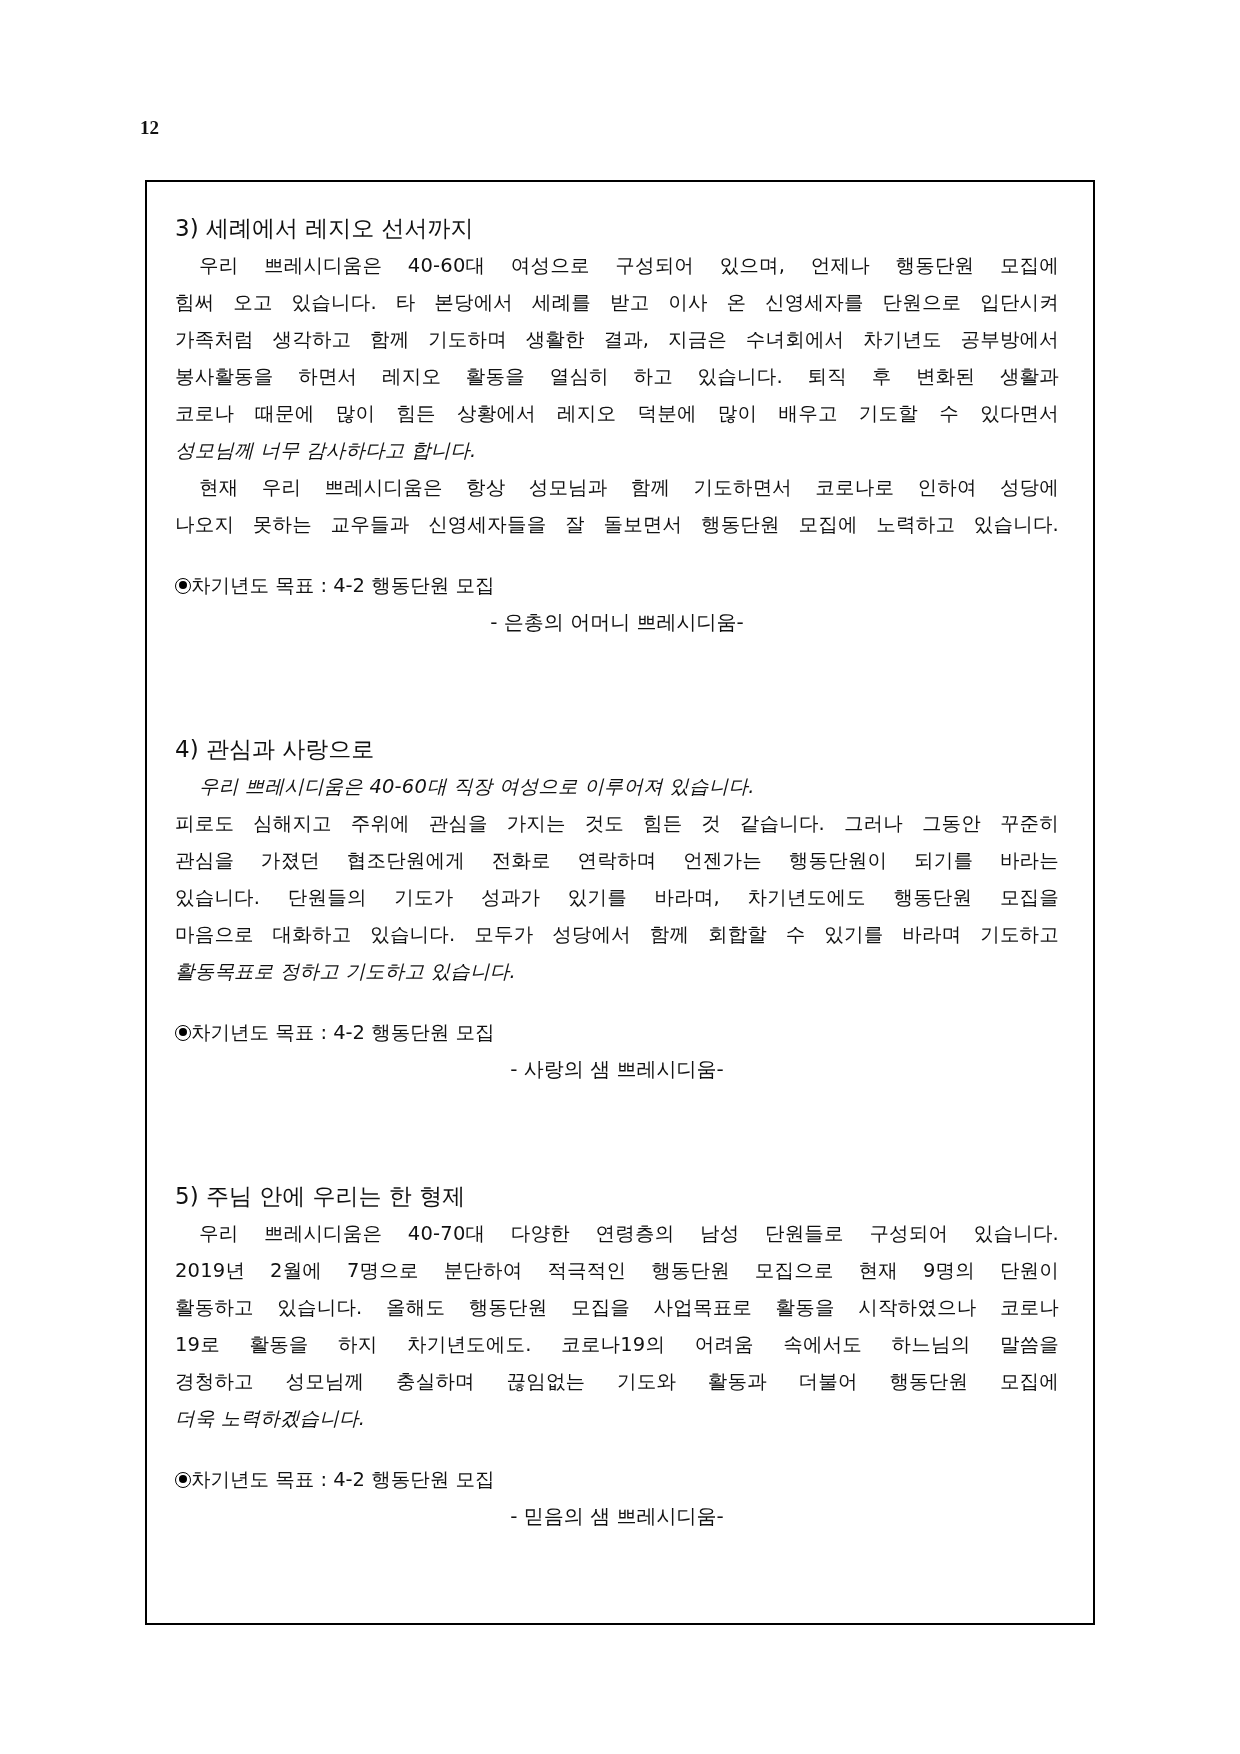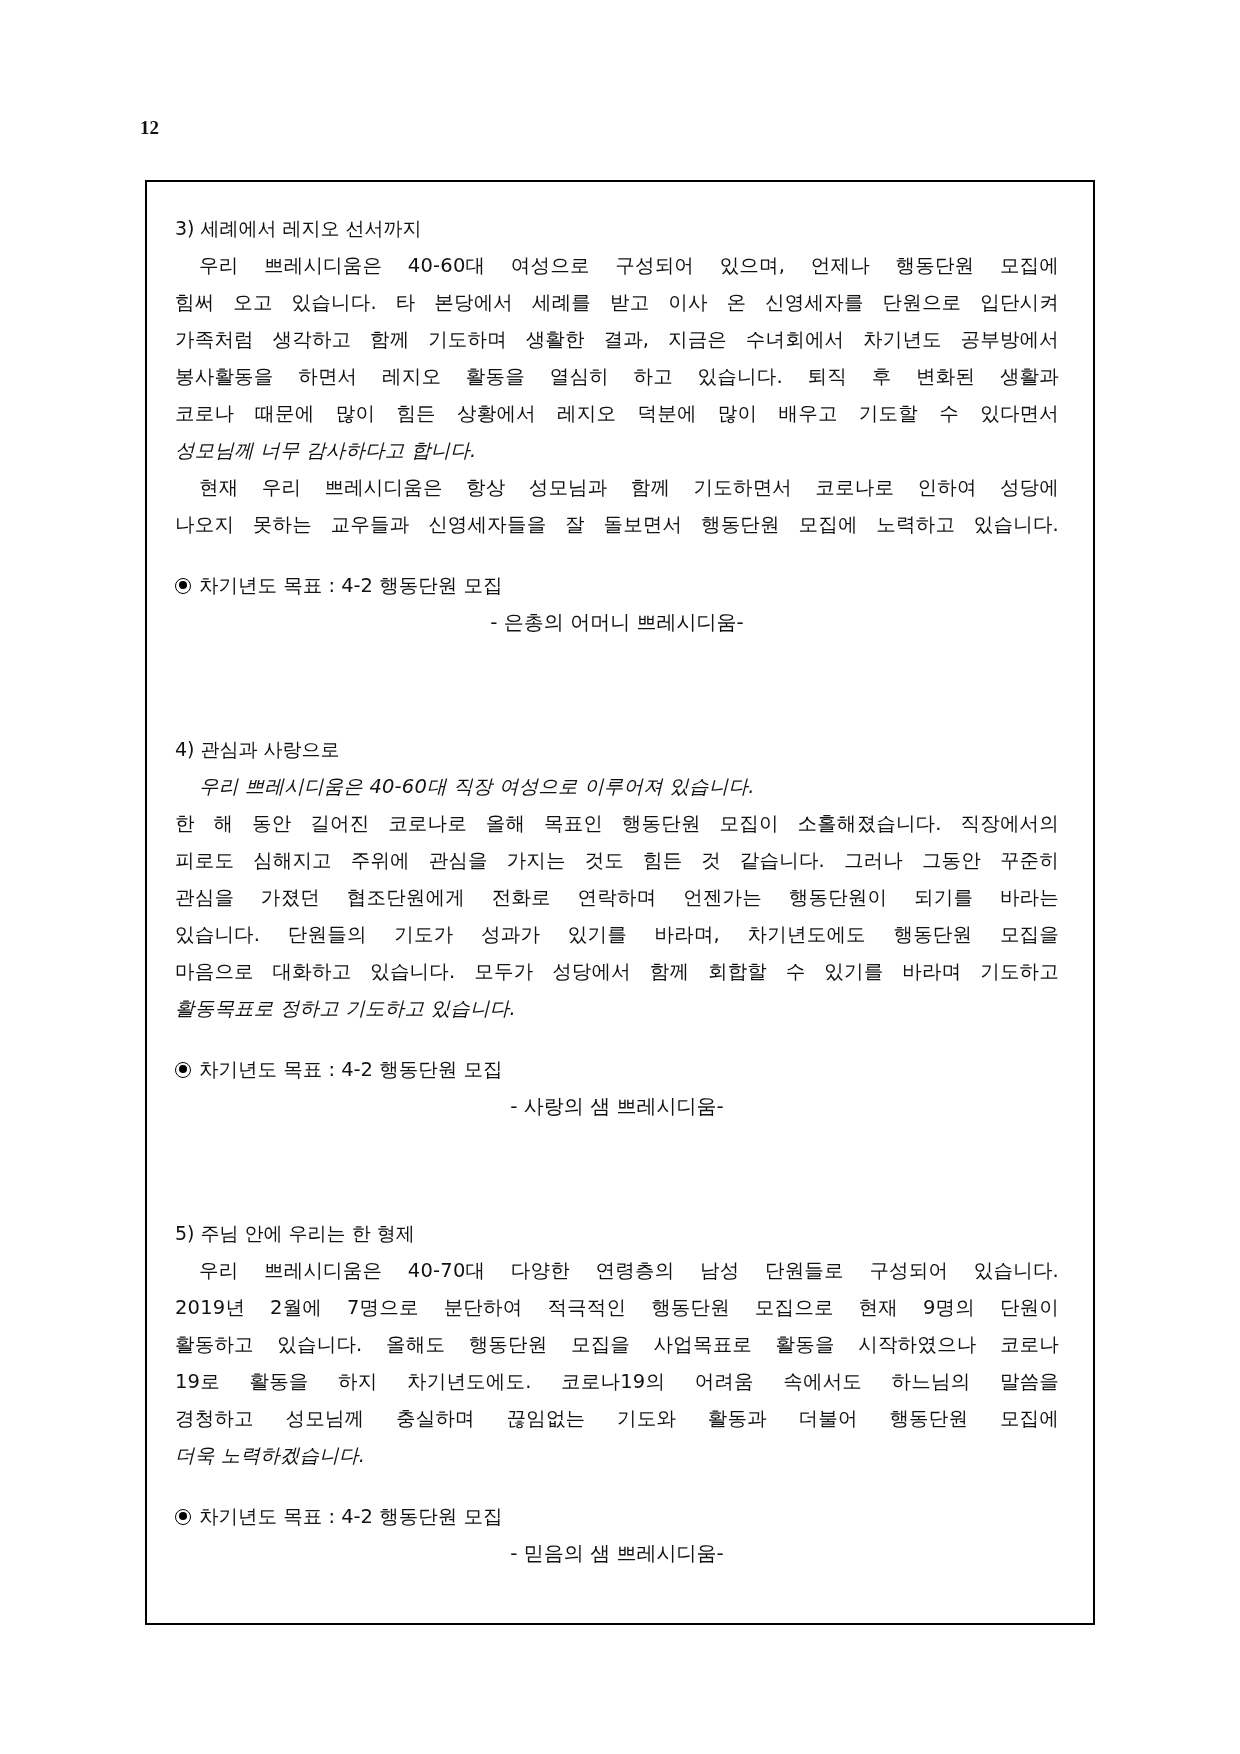--- a/index.html
+++ b/index.html
@@ -7,23 +7,23 @@
          font-family: "DejaVu Sans", "Liberation Sans", sans-serif; color:#111; }
   .page-number { position:absolute; left:140px; top:117px; font-family:Liberation Serif, serif;
                  font-weight:bold; font-size:19px; }
   .box { position:absolute; left:145px; top:180px; width:950px; height:1445px;
          border:2px solid #000; box-sizing:border-box; }
   .content { position:absolute; left:28px; right:34px; top:28px; }
   .section { margin:0; }
   .line { font-size:19.5px; line-height:37px; white-space:nowrap; letter-spacing:0.2px;
           text-align:justify; text-align-last:justify; }
   .line.last { text-align-last:left;font-style:italic; }
-  .title { font-size:19px; line-height:37px; }
+  .title { font-size:23px; line-height:37px; }
   .indent { padding-left:24px; }
-  .goal { font-size:19.5px; line-height:37px; display:flex; align-items:center; gap:8px; }
+  .goal { font-size:19.5px; line-height:37px; display:flex; align-items:center; gap:0; }
   .bullet { display:inline-block; width:16px; height:16px; border:1.5px solid #000; border-radius:50%;
             position:relative; box-sizing:border-box; }
   .bullet::after { content:""; position:absolute; left:2.5px; top:2.5px; width:8px; height:8px;
                    border-radius:50%; background:#000; }
   .signature { font-size:20px; line-height:37px; text-align:center; }
   .gap-sm { height:24px; }
   .gap-lg { height:90px; }
 </style>
 </head>
 <body>
@@ -49,21 +49,20 @@
         <span>차기년도 목표 : 4-2 행동단원 모집</span>
       </div>
       <div class="signature">- 은총의 어머니 쁘레시디움-</div>
     </div>
 
     <div class="gap-lg"></div>
 
     <div class="section">
       <div class="title">4) 관심과 사랑으로</div>
       <div class="line indent last">우리 쁘레시디움은 40-60대 직장 여성으로 이루어져 있습니다.</div>
-      <div class="line">한 해 동안 길어진 코로나로 올해 목표인 행동단원 모집이 소홀해졌습니다. 직장에서의</div>
       <div class="line">피로도 심해지고 주위에 관심을 가지는 것도 힘든 것 같습니다. 그러나 그동안 꾸준히</div>
       <div class="line">관심을 가졌던 협조단원에게 전화로 연락하며 언젠가는 행동단원이 되기를 바라는</div>
       <div class="line">있습니다. 단원들의 기도가 성과가 있기를 바라며, 차기년도에도 행동단원 모집을</div>
       <div class="line">마음으로 대화하고 있습니다. 모두가 성당에서 함께 회합할 수 있기를 바라며 기도하고</div>
       <div class="line last">활동목표로 정하고 기도하고 있습니다.</div>
       <div class="gap-sm"></div>
       <div class="goal">
         <span class="bullet"></span>
         <span>차기년도 목표 : 4-2 행동단원 모집</span>
       </div>

